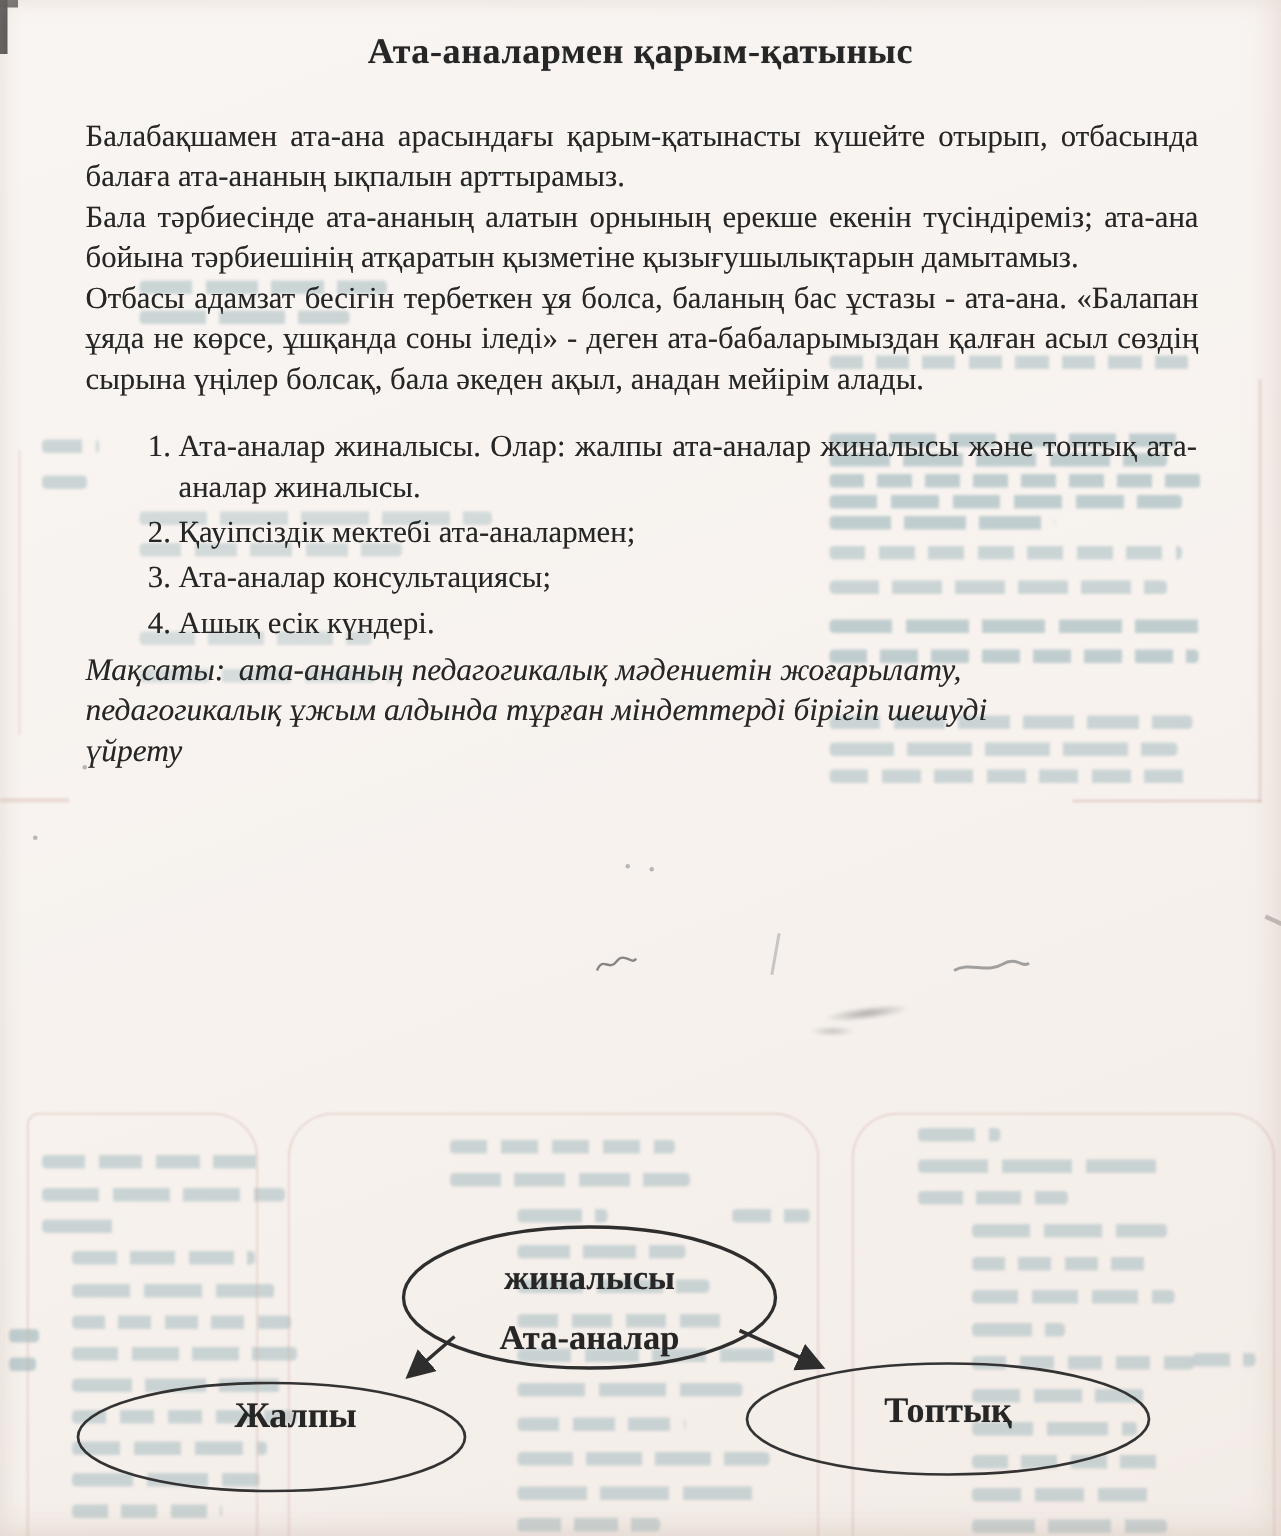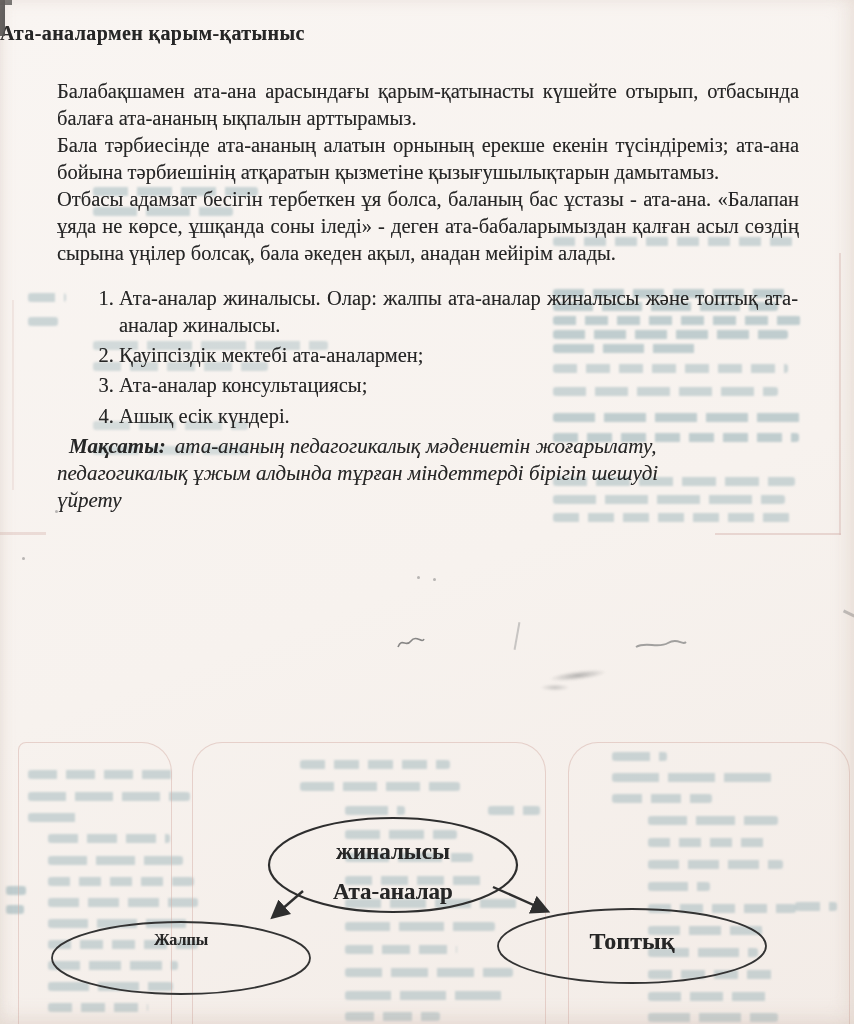--- a/index.html
+++ b/index.html
@@ -9,21 +9,21 @@
     font-family:"Liberation Serif","DejaVu Serif",serif;
     color:#262626;
   }
   #page::after{ 
     content:""; position:absolute; inset:0; pointer-events:none; z-index:6;
     box-shadow:inset -8px 0 18px rgba(190,165,150,.14), inset 0 -10px 18px rgba(200,175,160,.12), inset 4px 0 10px rgba(200,185,175,.10);
   }
   
   #title{
     position:absolute; top:22px; left:0; width:100%; z-index:2;
-    font-size:20px; font-weight:bold; letter-spacing:.4px;
+    text-align:center; font-size:24px; font-weight:bold; letter-spacing:.4px;
     text-shadow:0 0 .5px rgba(20,20,20,.45);
   }
   #content{
     position:absolute; left:57px; top:78px; width:742px; z-index:2;
     font-size:20.5px; line-height:1.32; text-align:justify;
     text-shadow:0 0 .4px rgba(30,30,30,.35);
   }
   #content p{margin:0;}
   p.para-2{margin-top:0;}
   p.para-3{margin-top:28px;}
@@ -31,29 +31,29 @@
   ol#main-list{margin:18px 1px 0; padding-left:61px;}
   ol#main-list li{margin:0 0 3px; text-align:justify;}
   #section-heading{
     margin:30px 0 0 88px; font-weight:bold; font-size:21px; text-align:left;
   }
   #section-heading .sh-num{margin-right:15px;}
   #goal{
     margin:13px 0 0 58px; width:640px; font-style:italic; font-size:21px;
     line-height:1.29; text-align:left;
   }
-  #goal .goal-label{font-weight:bold; margin-right:9px;margin-left:12px;}
+  #goal .goal-label{font-weight:normal; margin-right:9px;}
   
   #diagram-svg{position:absolute; left:0; top:0; width:854px; height:1024px; z-index:2; pointer-events:none;}
   .oval-text{
     position:absolute; z-index:3; text-align:center; font-weight:bold;
     text-shadow:0 0 .5px rgba(20,20,20,.4);
   }
   #root-oval-text{left:269px; top:832px; width:248px; font-size:23px; line-height:1.74;}
-  #child-oval-text-0{left:52px; top:931px; width:258px; font-size:16px;}
+  #child-oval-text-0{left:68px; top:931px; width:258px; font-size:24px;}
   #child-oval-text-1{left:498px; top:928px; width:268px; font-size:24px;}
   
   #ghost-layer{position:absolute; inset:0; z-index:1; pointer-events:none;}
   .ghost-line{position:absolute; height:9px; border-radius:3px; filter:blur(1.1px);}
   .ghost-box{position:absolute; border:1.5px solid rgba(213,176,168,.5); border-bottom:none; filter:blur(.7px);}
   .ghost-rule{position:absolute; background:#dcbfba; opacity:.55; filter:blur(.6px);}
   
   #artifact-layer{position:absolute; inset:0; z-index:4; pointer-events:none;}
   .artifact{position:absolute;}
   .speck{width:3px; height:3px; border-radius:50%; background:#777; opacity:.5;}

